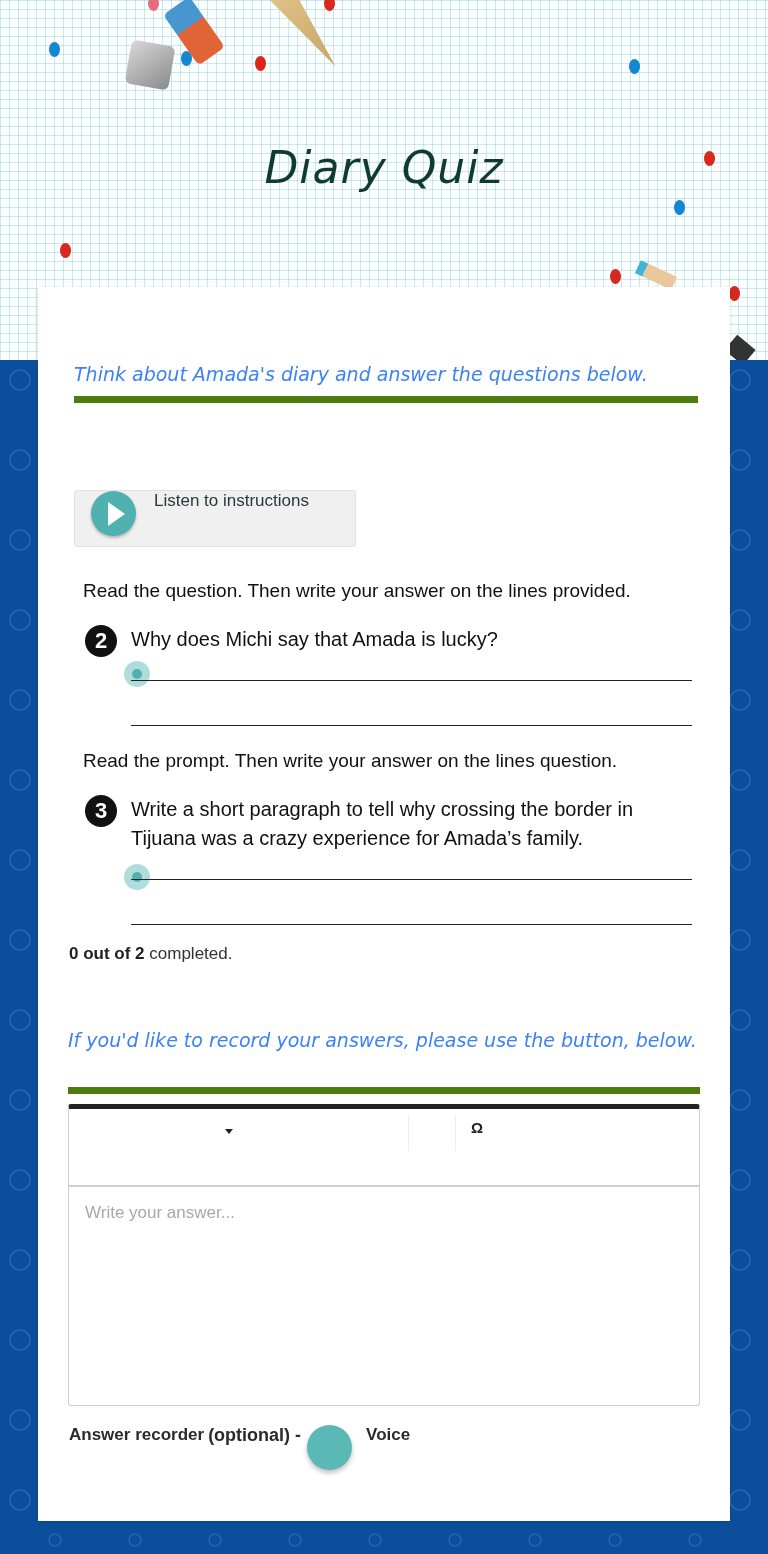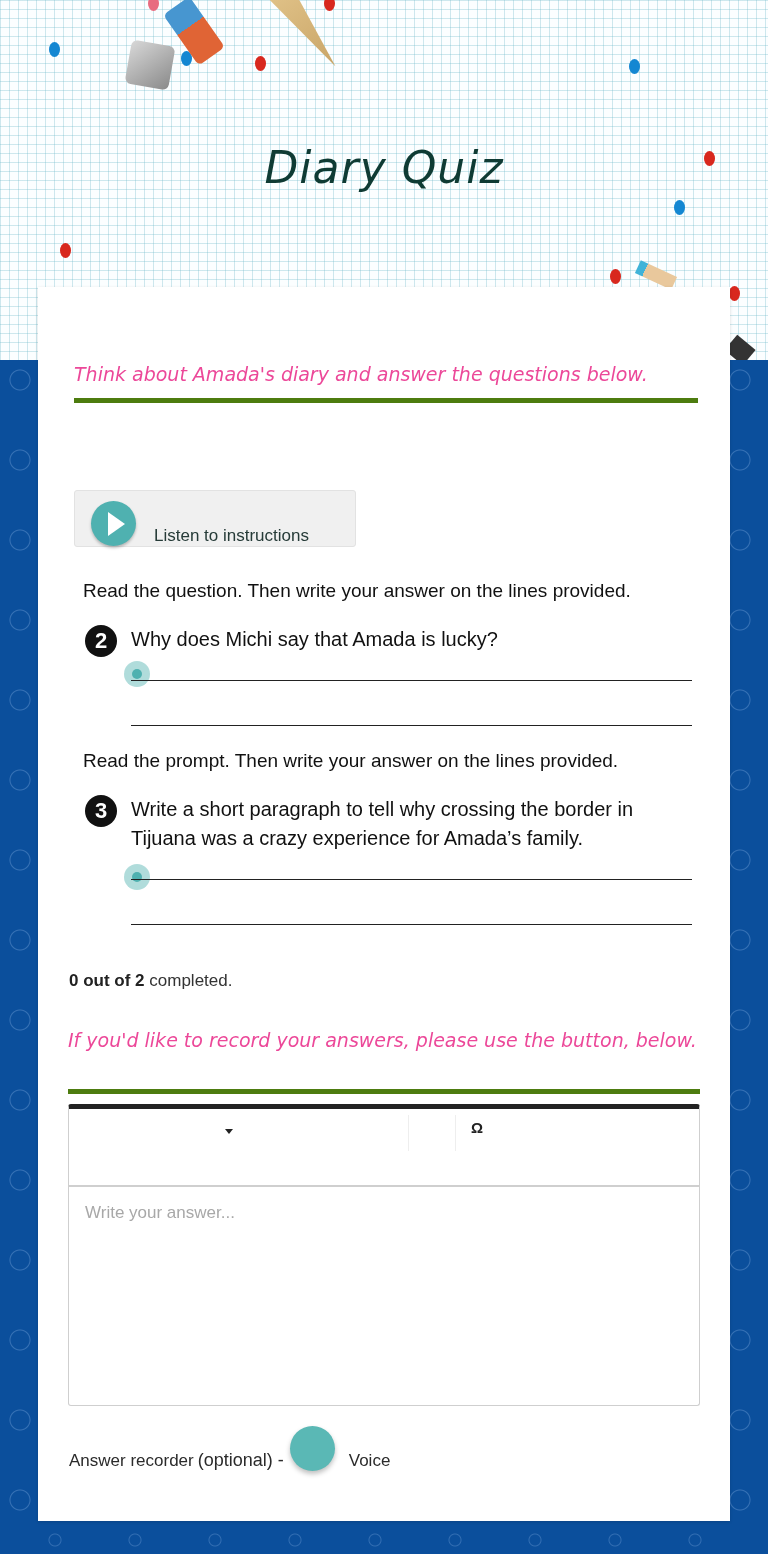--- a/index.html
+++ b/index.html
@@ -66,31 +66,31 @@
   }
 
   .card {
     position: absolute; left: 38px; top: 287px; width: 692px; height: 1234px;
     background: #ffffff;
     box-shadow: 0 1px 3px rgba(0,0,0,0.15);
   }
   .section-head {
     position: absolute; left: 36px; width: 624px;
     font-family: "DejaVu Sans", sans-serif; font-style: italic;
-    font-weight: 300; font-size: 19px; color: #ec4899;
-    border-bottom: 5px solid #4d7c0f; line-height: 26px;
+    font-weight: 300; font-size: 19px; color: #3b82f6;
+    border-bottom: 7px solid #4d7c0f; line-height: 26px;
   }
   .intro {
     position: absolute; left: 36px; top: 124px; width: 624px;
     font-size: 17px; line-height: 26px; color: #333;
   }
   .listen-btn {
     position: absolute; left: 36px; top: 203px; width: 282px; height: 57px;
     background: #f0f0f0; border: 1px solid #e2e2e2; border-radius: 3px;
-    display: flex; align-items: flex-end; cursor: pointer;
+    display: flex; align-items: flex-start; cursor: pointer;
   }
   .play-circle {
     width: 45px; height: 45px; border-radius: 50%; background: #4fb1b0;
     margin-left: 16px; position: relative;
     box-shadow: 0 2px 3px rgba(0,0,0,0.25);
   }
   .play-circle::after {
     content: ""; position: absolute; left: 17px; top: 11px;
     border-left: 17px solid #fff; border-top: 12px solid transparent; border-bottom: 12px solid transparent;
   }
@@ -112,21 +112,21 @@
   }
   .line-dot {
     position: absolute; width: 26px; height: 26px; border-radius: 50%;
     background: rgba(79,177,176,0.45); cursor: pointer;
   }
   .line-dot::after {
     content: ""; position: absolute; left: 8px; top: 8px; width: 10px; height: 10px; border-radius: 50%;
     background: #4fb1b0;
   }
   .progress {
-    position: absolute; left: 31px; top: 684px; font-size: 17px; color: #333;
+    position: absolute; left: 31px; top: 657px; font-size: 17px; color: #333;
   }
   .progress b { color: #222; }
 
   .editor {
     position: absolute; left: 30px; top: 817px; width: 632px; height: 302px;
     border: 1px solid #cfcfcf; border-top: 5px solid #222; border-radius: 3px;
     background: #fff;
   }
   .toolbar { position: relative; height: 78px; border-bottom: 2px solid #cfcfcf; }
   .tb-dropdown { position: absolute; left: 0; top: 6px; width: 340px; height: 36px; border-right: 1px solid #eee; cursor: pointer; }
@@ -137,22 +137,22 @@
   .tb-blank { position: absolute; left: 341px; top: 6px; width: 46px; height: 36px; border-right: 1px solid #eee; cursor: pointer; }
   .tb-omega { position: absolute; left: 402px; top: 10px; font-size: 15px; font-weight: bold; color: #222; cursor: pointer; }
   .answer-area {
     position: absolute; left: 0; top: 80px; width: 630px; height: 212px;
     border: none; outline: none; resize: none; padding: 14px 16px;
     font-family: "Liberation Sans", sans-serif; font-size: 17px; color: #333;
   }
   .answer-area::placeholder { color: #a8a8a8; }
 
   .recorder {
-    position: absolute; left: 31px; top: 1138px; height: 46px; display: flex; align-items: flex-end;
-    font-size: 17px; font-weight: normal; color: #2b2b2b;
+    position: absolute; left: 31px; top: 1138px; height: 46px; display: flex; align-items: flex-start;
+    font-size: 17px; font-weight: bold; color: #2b2b2b;
   }
   .recorder .opt { font-size: 18px; margin-left: 4px; }
   .rec-btn {
     width: 45px; height: 45px; border-radius: 50%; background: #5ab8b5; margin: 0 14px 0 6px;
     box-shadow: 0 3px 5px rgba(0,0,0,0.25); cursor: pointer;
   }
 </style>
 </head>
 <body>
 
@@ -187,21 +187,21 @@
     <span class="listen-label">Listen to instructions</span>
   </div>
 
   <div class="worksheet-instr" style="top:293px">Read the question. Then write your answer on the lines provided.</div>
   <div class="qnum" style="top:338px">2</div>
   <div class="qtext" style="top:338px">Why does Michi say that Amada is lucky?</div>
   <div class="line-dot" style="left:86px;top:374px"></div>
   <div class="write-line" style="top:393px"></div>
   <div class="write-line" style="top:438px"></div>
 
-  <div class="worksheet-instr" style="top:463px">Read the prompt. Then write your answer on the lines provided.</div>
+  <div class="worksheet-instr" style="top:463px">Read the prompt. Then write your answer on the lines question.</div>
   <div class="qnum" style="top:508px">3</div>
   <div class="qtext" style="top:537px">Tijuana was a crazy experience for Amada’s family.</div>
   <div class="qtext" style="top:508px">Write a short paragraph to tell why crossing the border in</div>
   <div class="line-dot" style="left:86px;top:577px"></div>
   <div class="write-line" style="top:592px"></div>
   <div class="write-line" style="top:637px"></div>
 
   <div class="progress">
     <b>0 out of 2</b><span> completed.</span>
   </div>

